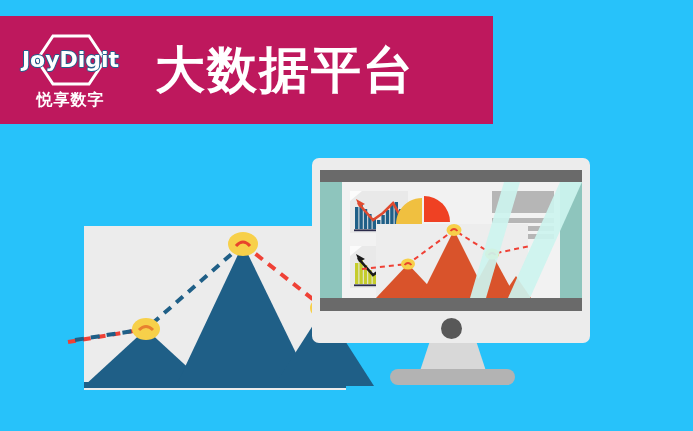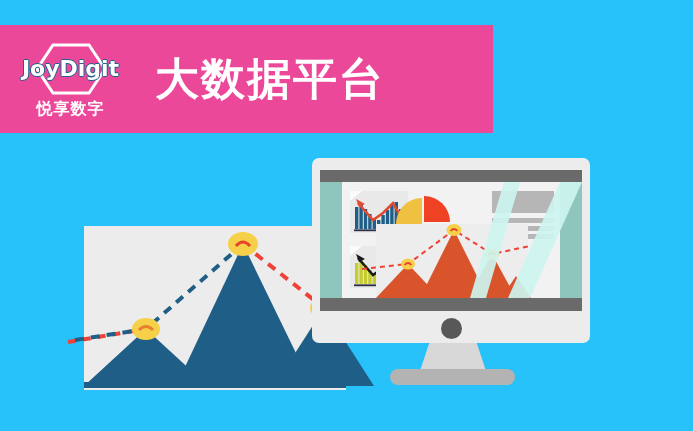--- a/index.html
+++ b/index.html
@@ -7,22 +7,22 @@
     width:693px;height:431px;
     background:#27c2fa;
     font-family:"Liberation Sans", sans-serif;
     overflow:hidden;
     position:relative;
   }
   #stage{position:absolute;left:0;top:0;width:693px;height:431px;overflow:hidden;background:#27c2fa;}
 
   
   #banner{
-    position:absolute;left:0;top:25px;width:493px;height:108px;
-    background:#ec4899;
+    position:absolute;left:0;top:16px;width:493px;height:108px;
+    background:#be185d;
     display:flex;align-items:center;
   }
   #logo-block{
     width:125px;flex:0 0 125px;
     display:flex;flex-direction:column;align-items:center;justify-content:center;
     margin-left:8px;
     color:#ffffff;
   }
   #logo-mark{
     position:relative;width:112px;height:56px;
@@ -39,21 +39,21 @@
     color:#ffffff;line-height:1;
     white-space:nowrap;
     text-shadow:1px 0 0 #1f618e,-1px 0 0 #1f618e,0 1px 0 #1f618e,0 -1px 0 #1f618e;
   }
   #logo-sub{
     margin-top:4px;font-size:16px;font-weight:bold;color:#ffffff;
     letter-spacing:1px;line-height:1;white-space:nowrap;
   }
   #banner-title{
     margin-left:22px;
-    font-size:44px;font-weight:bold;color:#ffffff;
+    font-size:50px;font-weight:bold;color:#ffffff;
     letter-spacing:2px;line-height:1;white-space:nowrap;
   }
 
   
   #left-panel{
     position:absolute;left:84px;top:226px;width:262px;height:164px;
     background:#ececec;
     overflow:visible;
   }
   #left-panel svg{position:absolute;left:-50px;top:0;overflow:visible;}

